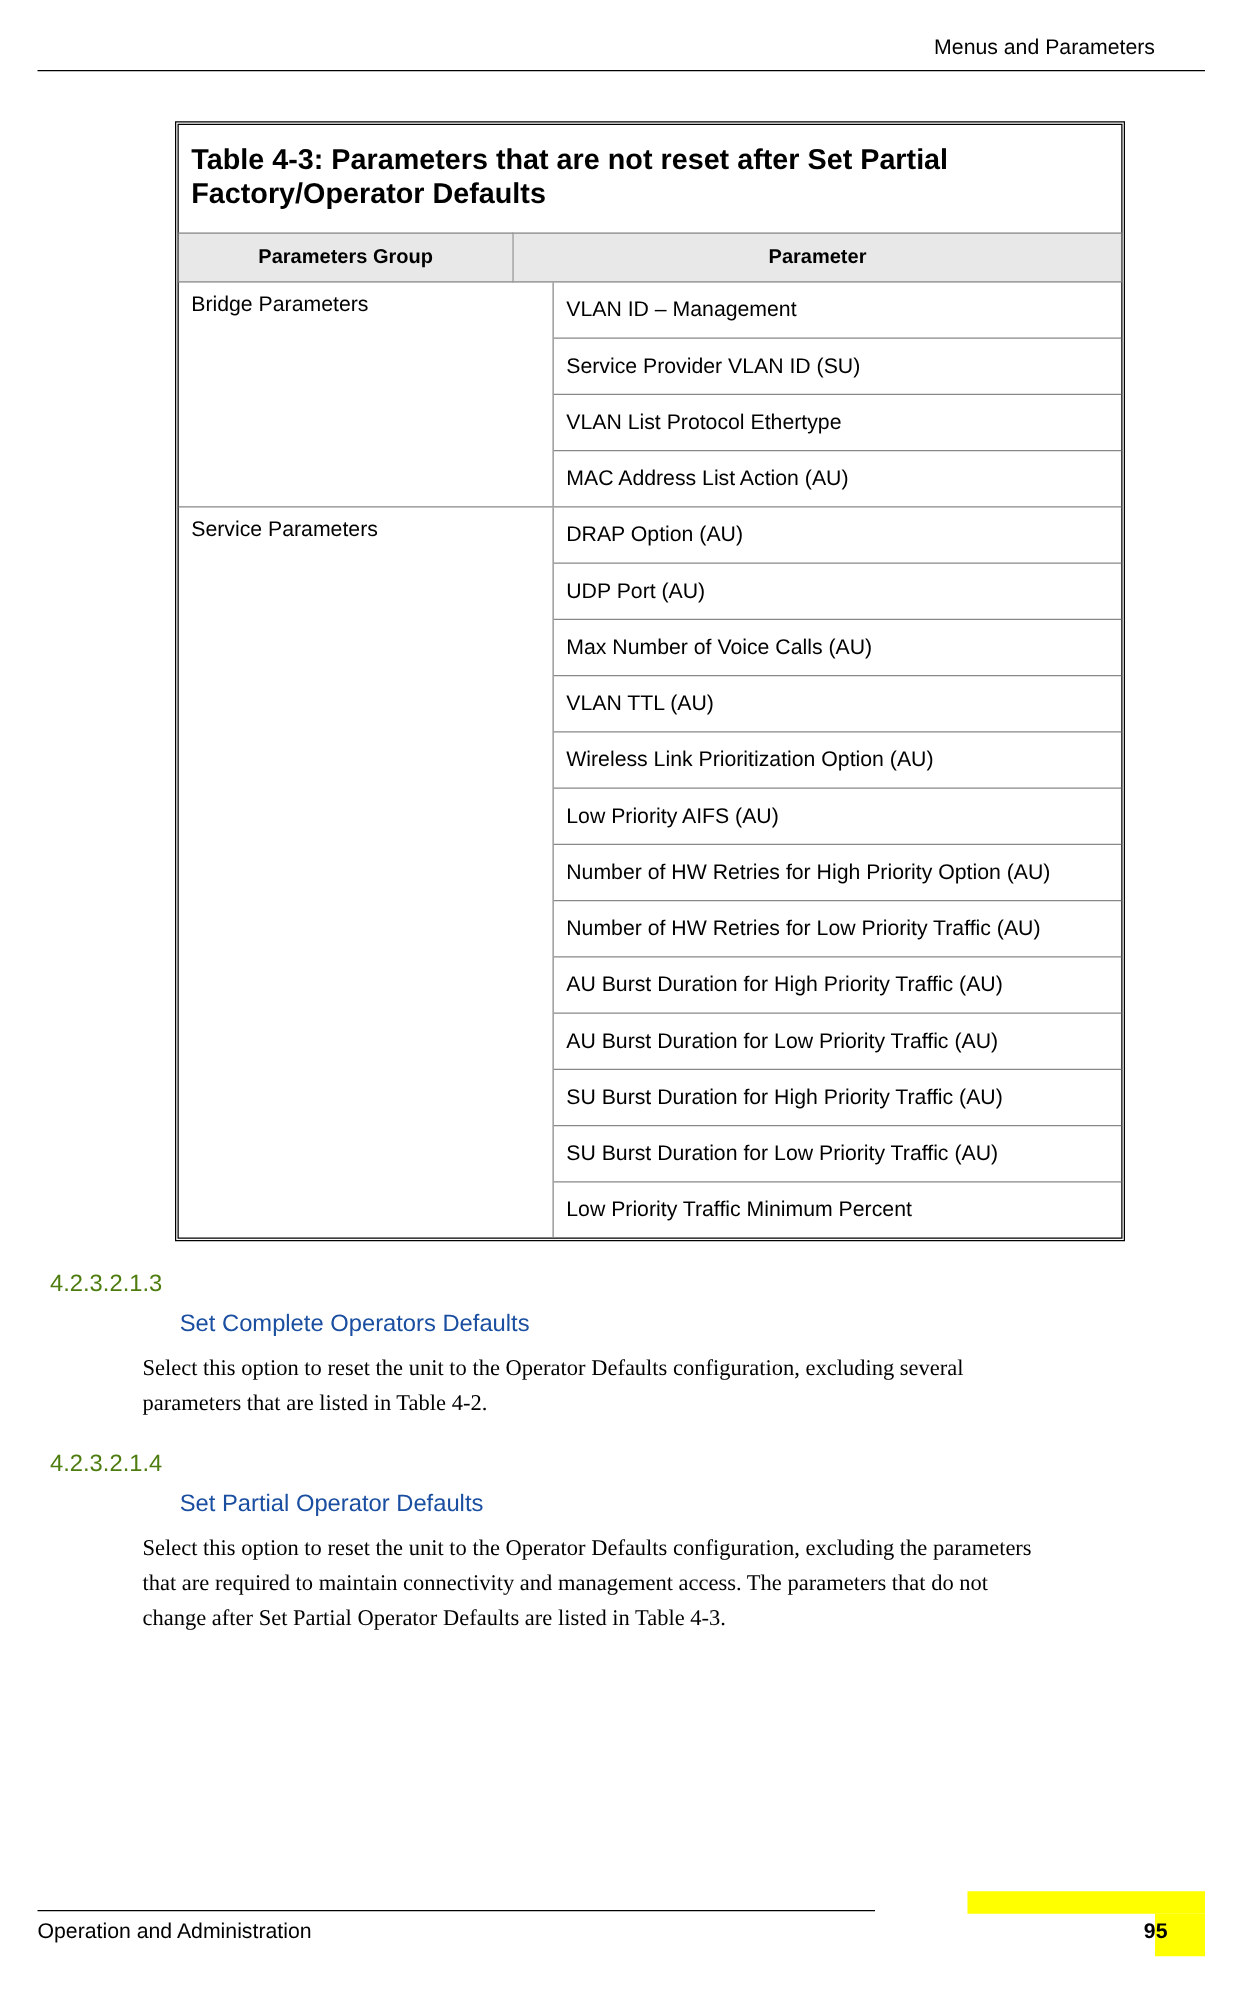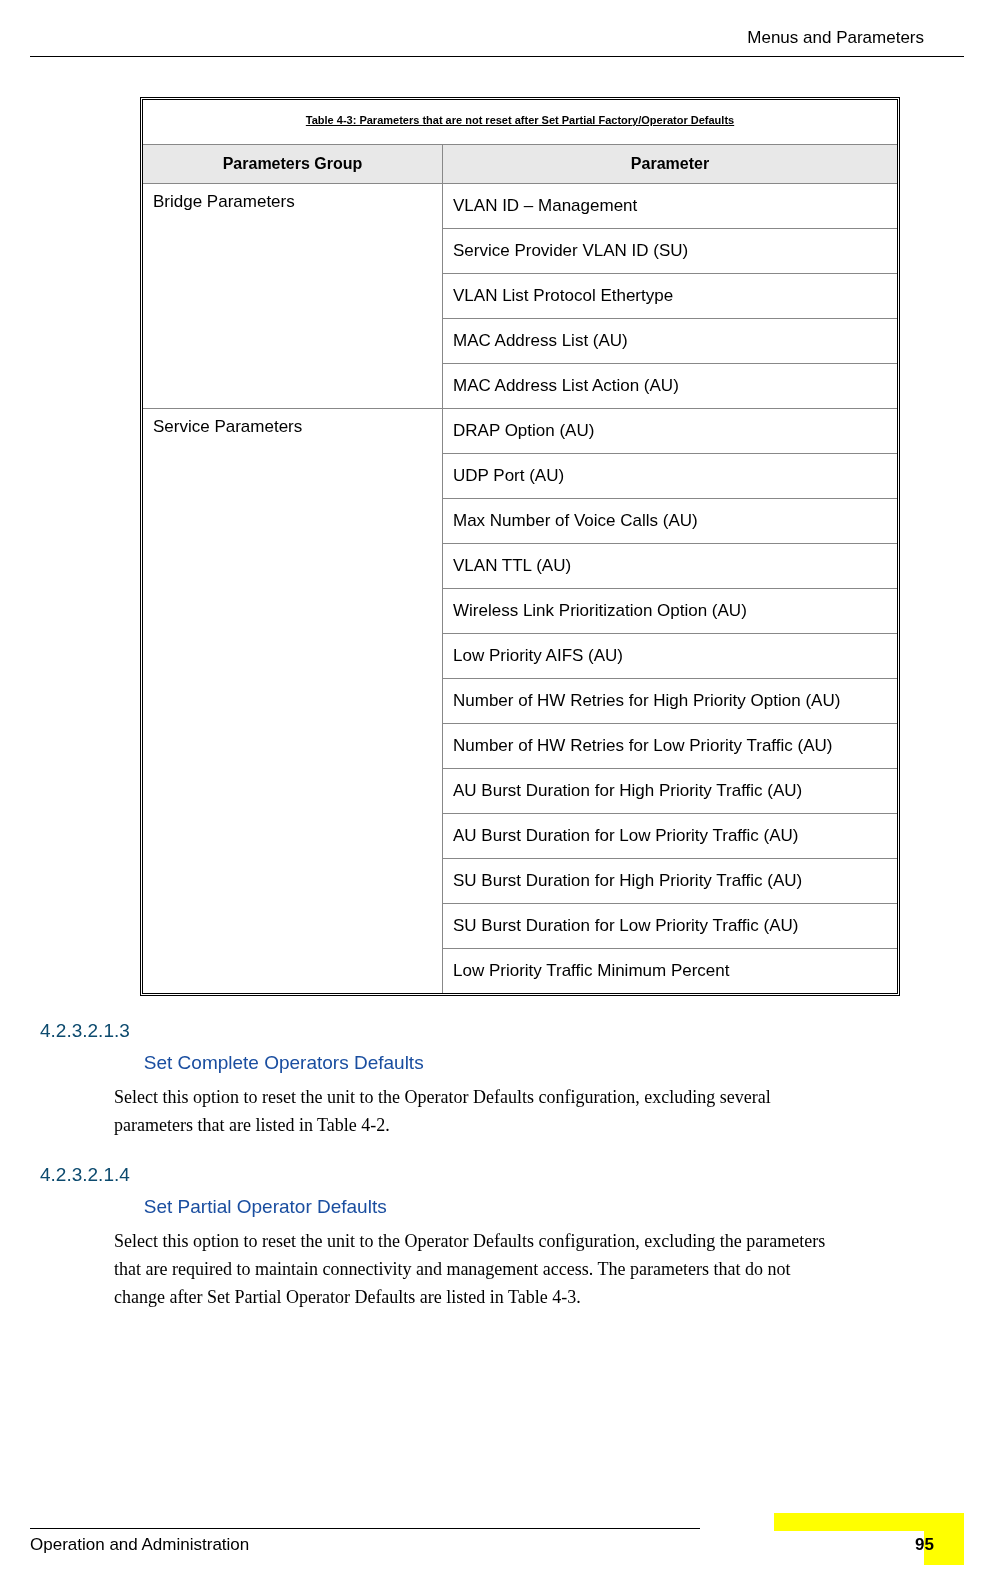--- a/index.html
+++ b/index.html
@@ -22,39 +22,38 @@
     .content {
       padding: 40px 40px 0 40px;
     }
     .table-wrap {
       margin: 0 0 0 100px;
       width: 760px;
       border: 3px double #000;
     }
     .table-caption {
       font-weight: bold;
-      text-align: center;
-      font-size: 11px;
+      text-align: left;
+      font-size: 23px;
       padding: 14px 10px 18px 10px;
-      text-decoration: underline;
     }
     .headers-row {
       display: flex;
     }
     .headers-row > div {
       background: #e8e8e8;
       font-weight: bold;
       text-align: center;
       font-size: 16px;
       padding: 10px 8px;
       border-top: 1px solid #888;
       border-bottom: 1px solid #888;
     }
     .col-group-header {
-      width: 300px;
+      width: 268px;
       border-right: 1px solid #888;
     }
     .col-param-header {
       flex: 1;
     }
     .group-block {
       display: flex;
       border-bottom: 1px solid #888;
     }
     .group-block:last-child {
@@ -77,21 +76,21 @@
     .param-item:last-child {
       border-bottom: none;
     }
     .section-heading {
       display: flex;
       gap: 14px;
       margin: 24px 0 10px 0;
       font-size: 19px;
     }
     .section-num {
-      color: #0c4a6e;
+      color: #4d7c0f;
     }
     .section-title {
       color: #1a4ea0;
       margin-top: 32px;
     }
     .body-text {
       font-family: Georgia, 'Times New Roman', serif;
       font-size: 18px;
       line-height: 1.55;
       margin: 0 0 0 74px;
@@ -150,21 +149,20 @@
       <div class="col-group-header">Parameters Group</div>
       <div class="col-param-header">Parameter</div>
     </div>
     <div id="table-body">
         <div class="group-block">
           <div class="group-cell">Bridge Parameters</div>
           <div class="params-cell">
             <div class="param-item">VLAN ID – Management</div>
             <div class="param-item">Service Provider VLAN ID (SU)</div>
             <div class="param-item">VLAN List Protocol Ethertype</div>
-            <div class="param-item">MAC Address List (AU)</div>
             <div class="param-item">MAC Address List Action (AU)</div>
           </div>
         </div>
         <div class="group-block">
           <div class="group-cell">Service Parameters</div>
           <div class="params-cell">
             <div class="param-item">DRAP Option (AU)</div>
             <div class="param-item">UDP Port (AU)</div>
             <div class="param-item">Max Number of Voice Calls (AU)</div>
             <div class="param-item">VLAN TTL (AU)</div>

